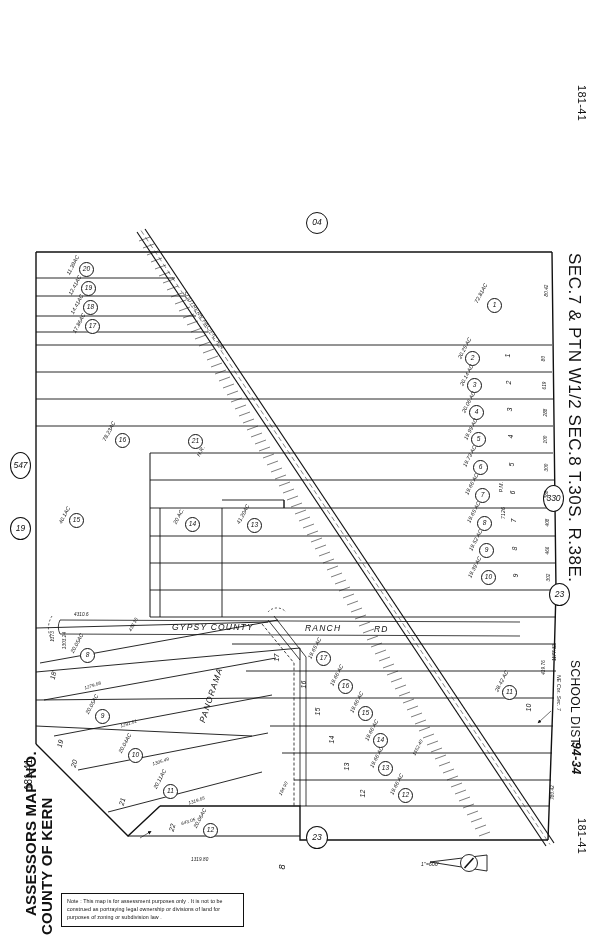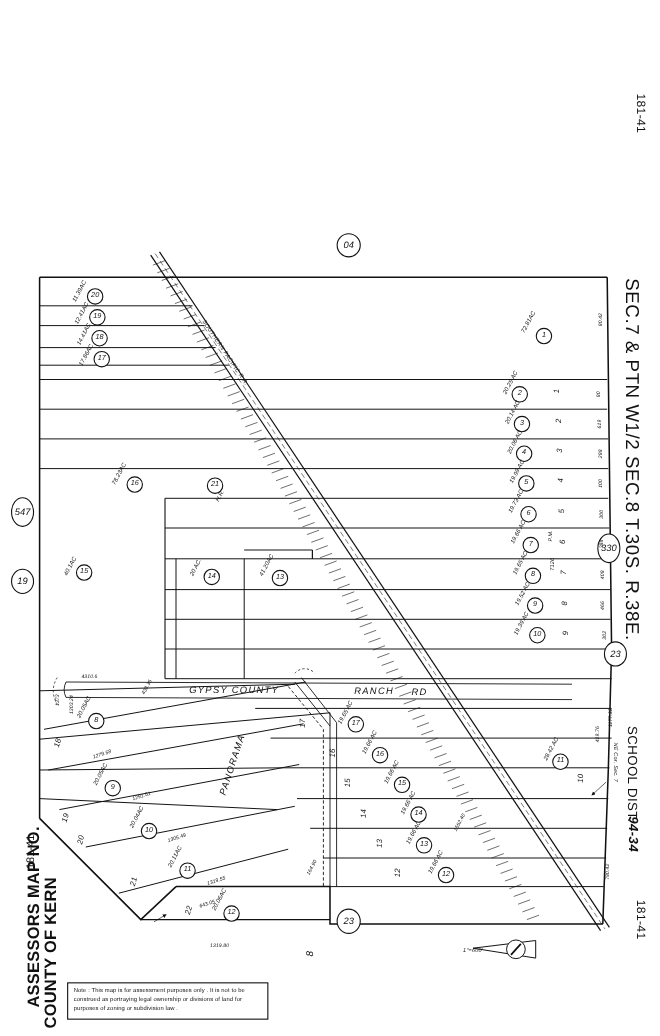--- a/index.html
+++ b/index.html
@@ -352,21 +352,21 @@
 
   <div class="pnum" style="left:163px;top:784px;">11</div>
   <div class="lbl acr" style="left:149px;top:776px;transform:rotate(-62deg);">20.11AC</div>
   <div class="lbl lot" style="left:118px;top:798px;transform:rotate(-75deg);">21</div>
 
   <div class="pnum" style="left:203px;top:823px;">12</div>
   <div class="lbl acr" style="left:189px;top:815px;transform:rotate(-62deg);">20.06AC</div>
   <div class="lbl lot" style="left:168px;top:824px;transform:rotate(-75deg);">22</div>
 
   <div class="lbl street" style="left:172px;top:622px;">GYPSY COUNTY</div>
-  <div class="lbl street" style="left:322px;top:623px;">RANCH</div>
+  <div class="lbl street" style="left:305px;top:623px;">RANCH</div>
   <div class="lbl street" style="left:374px;top:624px;">RD</div>
   <div class="lbl street" style="left:182px;top:690px;transform:rotate(-72deg);">PANORAMA</div>
   <div class="lbl" style="left:169px;top:318px;transform:rotate(56deg);font-size:5.2px;font-style:italic;letter-spacing:.4px;">SOUTHERN PACIFIC R.R.</div>
 
   <div class="lbl note-sm" style="left:541px;top:690px;transform:rotate(90deg);">NE Cor. Sec. 7</div>
   <div class="lbl" style="left:279px;top:862px;transform:rotate(-90deg);font-size:9px;font-style:italic;">8</div>
   <div class="lbl" style="left:421px;top:861px;font-size:5px;font-style:italic;">1"=600'</div>
 
   <div class="lbl dim" style="left:74px;top:612px;">4310.6</div>
   <div class="lbl dim" style="left:126px;top:622px;transform:rotate(-62deg);">438.35</div>

